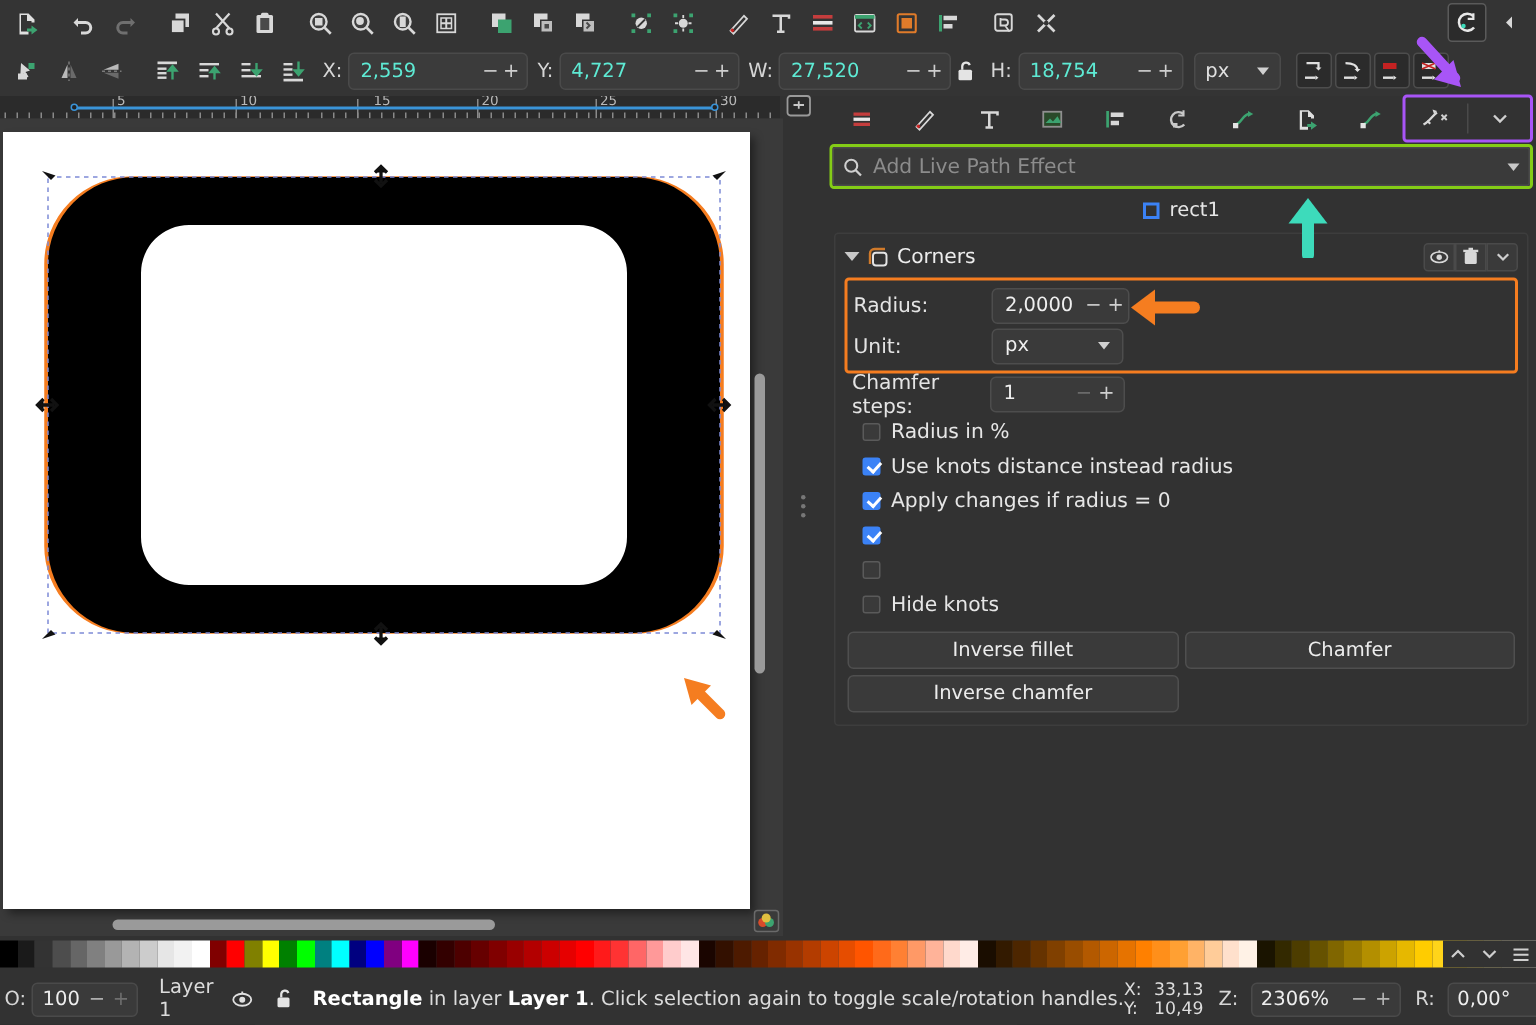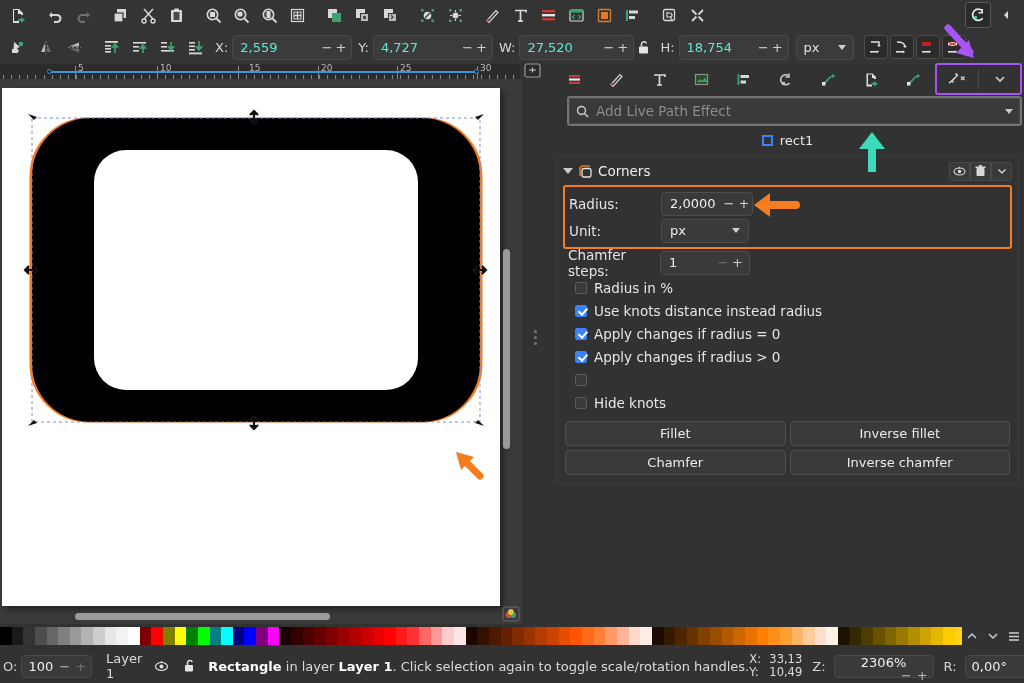--- a/index.html
+++ b/index.html
@@ -74,21 +74,21 @@
   .grip i { width: 3px; height: 3px; background: #777; border-radius: 50%; display:block;}
 
   
   .dock { position: absolute; left: 551px; top: 64px; width: 473px; height: 560px; background: #323232; }
   .dock-tabs { display: flex; align-items: center; height: 30px; padding: 0 2px; }
   .dtab { width: 43px; height: 28px; display: flex; align-items: center; justify-content: center; border-radius: 3px; }
   .dtab-group { margin-left: auto; display: flex; align-items: center; border: 2px solid #a855f7; border-radius: 3px; }
   .dtab-group .dtab { width: 41px; }
   .dtab-div { width:1px; height:20px; background:#4a4a4a; }
 
-  .lpe-search-wrap { margin: 2px 2px 0 16px; border: 2px solid #737373; border-radius: 3px; }
+  .lpe-search-wrap { margin: 2px 2px 0 2px; border: 2px solid #84cc16; border-radius: 3px; }
   .lpe-search {
     display: flex; align-items: center; height: 26px; background: #3a3a3a;
     border: 1px solid #4a4a4a; border-radius: 2px; padding: 0 6px;
   }
   .lpe-search .ph { color: #8c8c8c; font-size: 13.5px; margin-left: 7px; flex: 1; }
   .lpe-search .dd { width: 0;height:0;border-left:4.5px solid transparent;border-right:4.5px solid transparent;border-top:5px solid #c8c8c8;}
 
   .obj-row { display:flex; align-items:center; justify-content:center; gap:7px; height: 22px; margin-top: 3px; }
   .obj-chk { width: 11px; height: 11px; border: 2px solid #3b82f6; background: transparent; }
   .obj-name { font-size: 13px; color: #e6e6e6; }
@@ -780,32 +780,30 @@
       <div class="chk-row">
         <span class="cbox on"></span>
         <span>Use knots distance instead radius</span>
       </div>
       <div class="chk-row">
         <span class="cbox on"></span>
         <span>Apply changes if radius = 0</span>
       </div>
       <div class="chk-row">
         <span class="cbox on"></span>
-        <span>Apply changes if radius &gt; 0</span>
       </div>
       <div class="chk-row">
         <span class="cbox"></span>
       </div>
       <div class="chk-row">
         <span class="cbox"></span>
         <span>Hide knots</span>
       </div>
 
       <div class="btn-grid">
-        <div class="lpe-btn">Fillet</div>
         <div class="lpe-btn">Inverse fillet</div>
         <div class="lpe-btn">Chamfer</div>
         <div class="lpe-btn">Inverse chamfer</div>
       </div>
     </div>
   </div>
 
   <div class="palette" id="palette">
       <div class="swatch" style="background: rgb(0, 0, 0);"></div>
       <div class="swatch" style="background: rgb(26, 26, 26);"></div>
@@ -945,21 +943,21 @@
         <span class="coordrow">
             <span class="k">X:</span>
             <span class="n">33,13</span>
           </span>
         <span class="coordrow">
             <span class="k">Y:</span>
             <span class="n">10,49</span>
           </span>
       </span>
       <span class="lbl">Z:</span>
-      <span class="sb-box" style="width:100px;flex-direction:column;">
+      <span class="sb-box" style="width:100px;">
         <span class="v">2306%</span>
         <span class="pm" style="margin-left:auto;">
             <span>−</span>
             <span>+</span>
           </span>
       </span>
       <span class="lbl">R:</span>
       <span class="sb-box" style="width:95px; margin-right:4px;">
         <span class="v" style="">0,00°</span>
 

